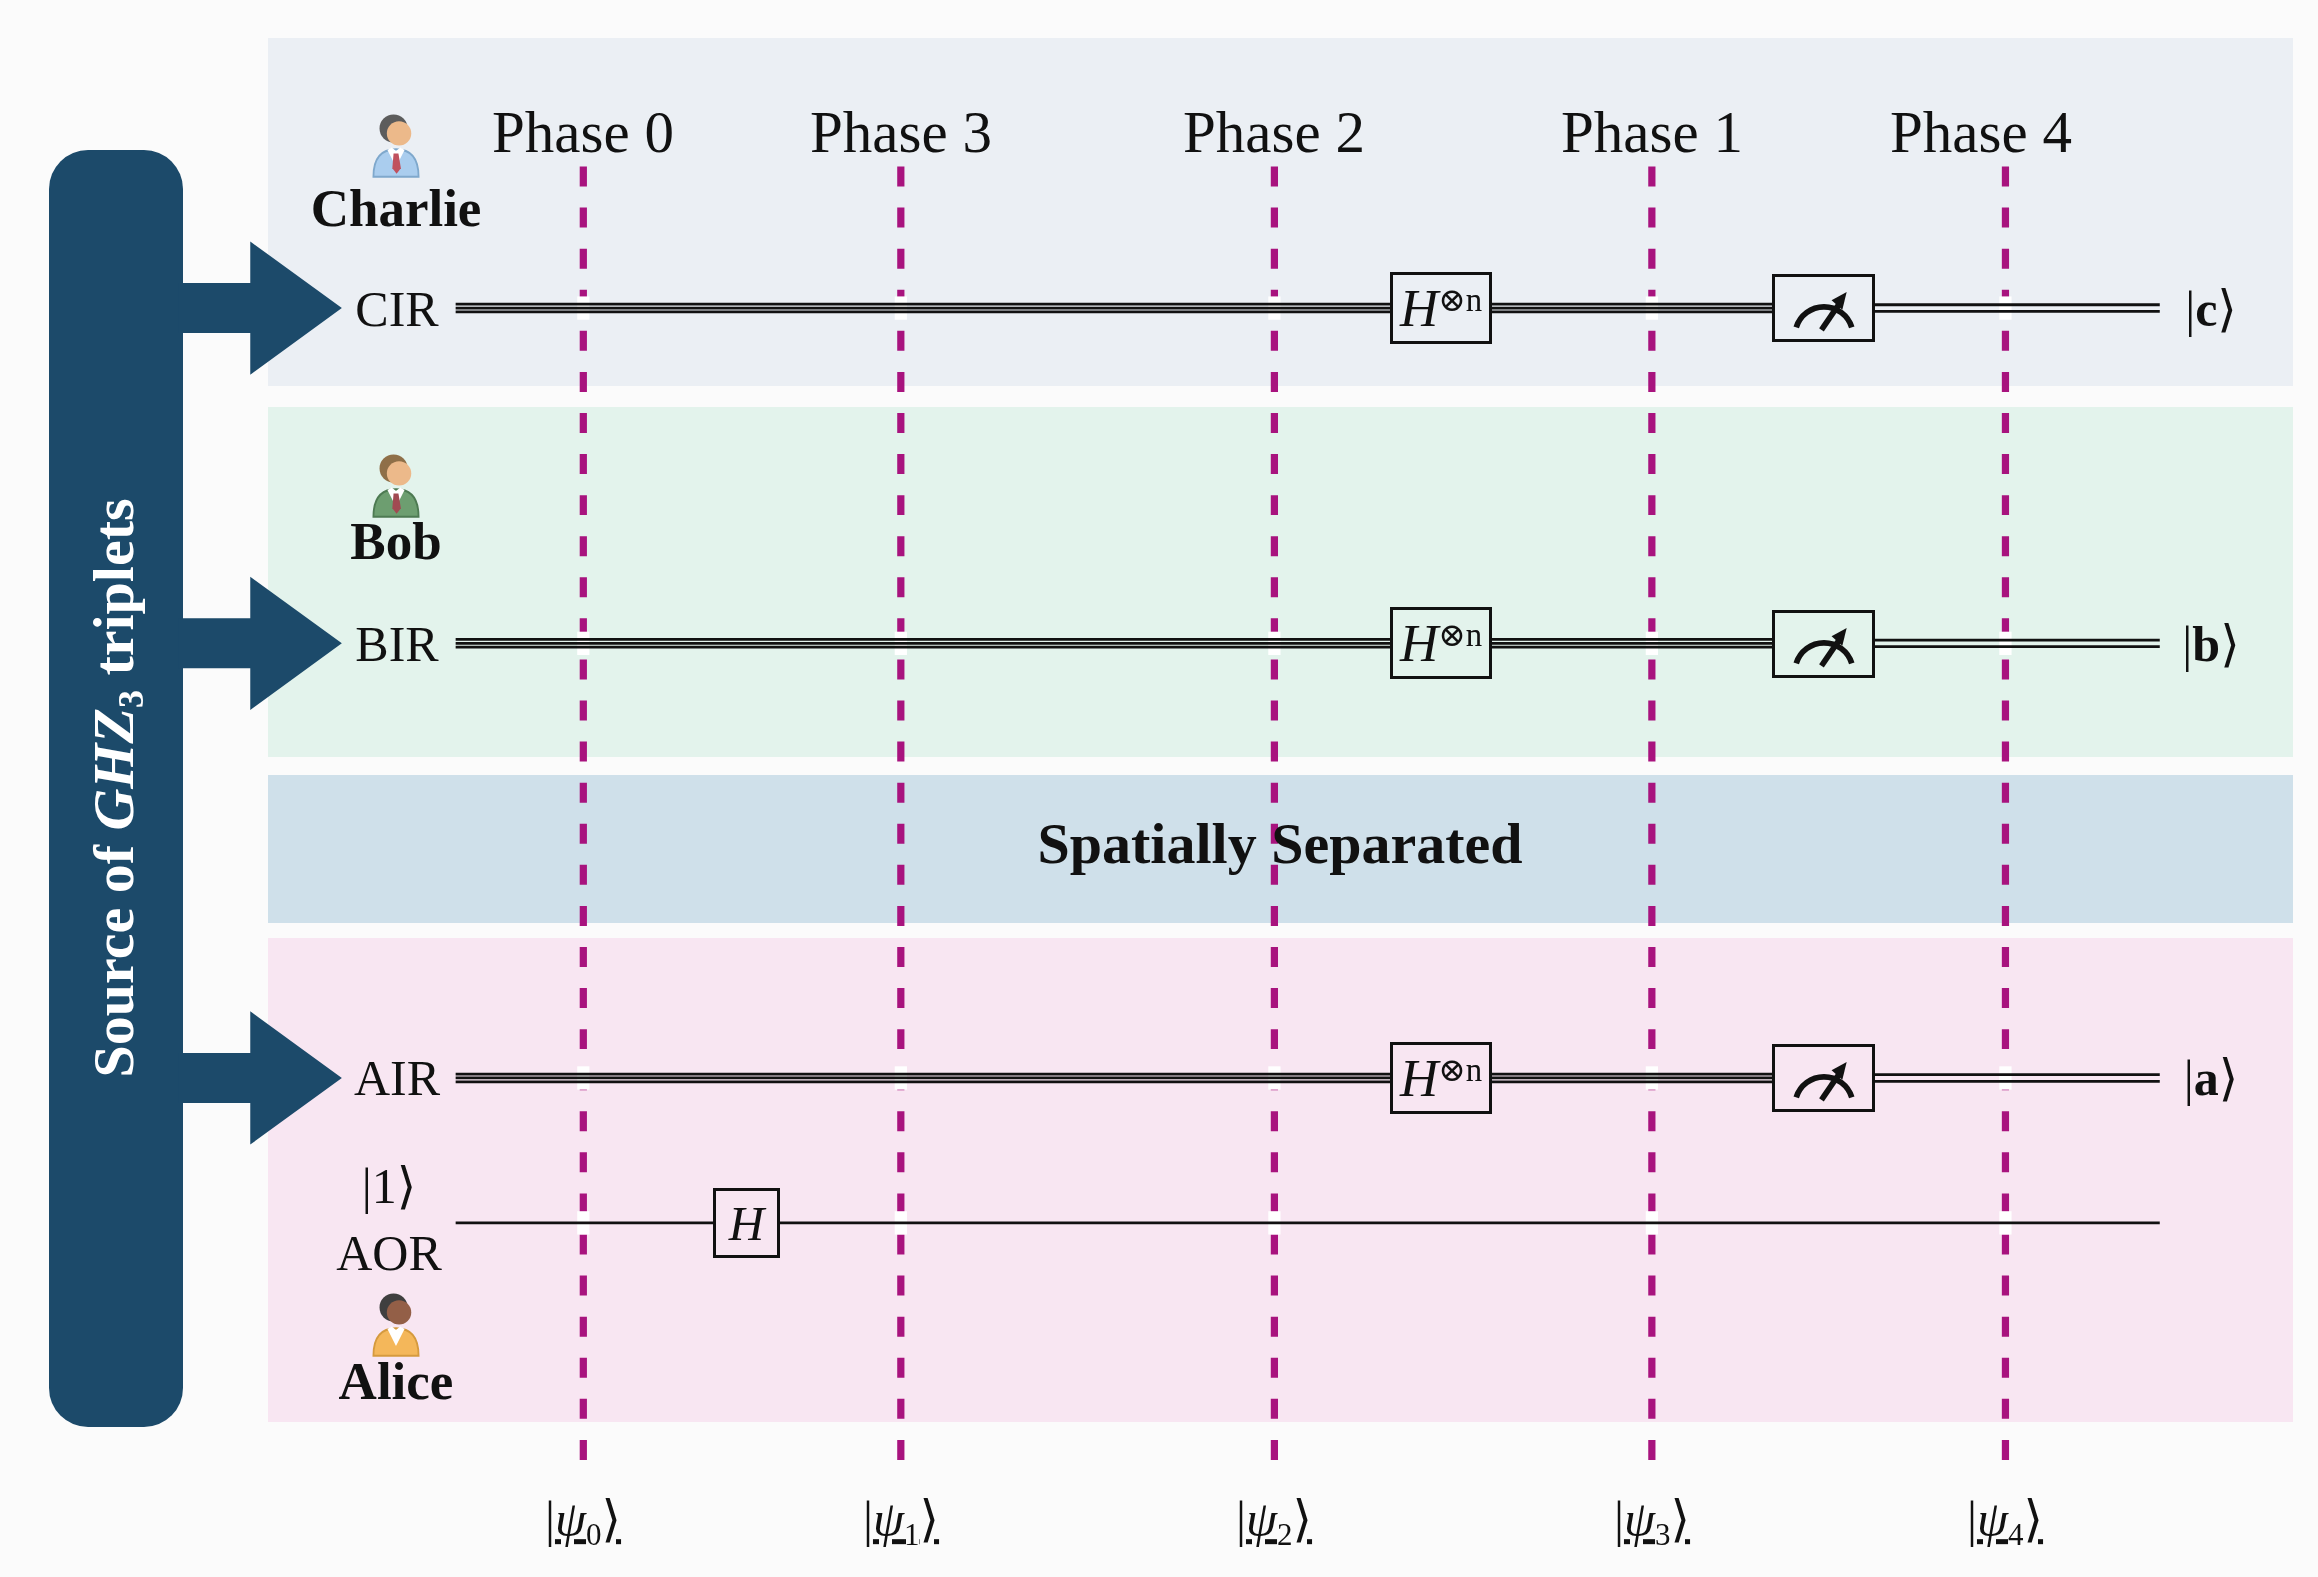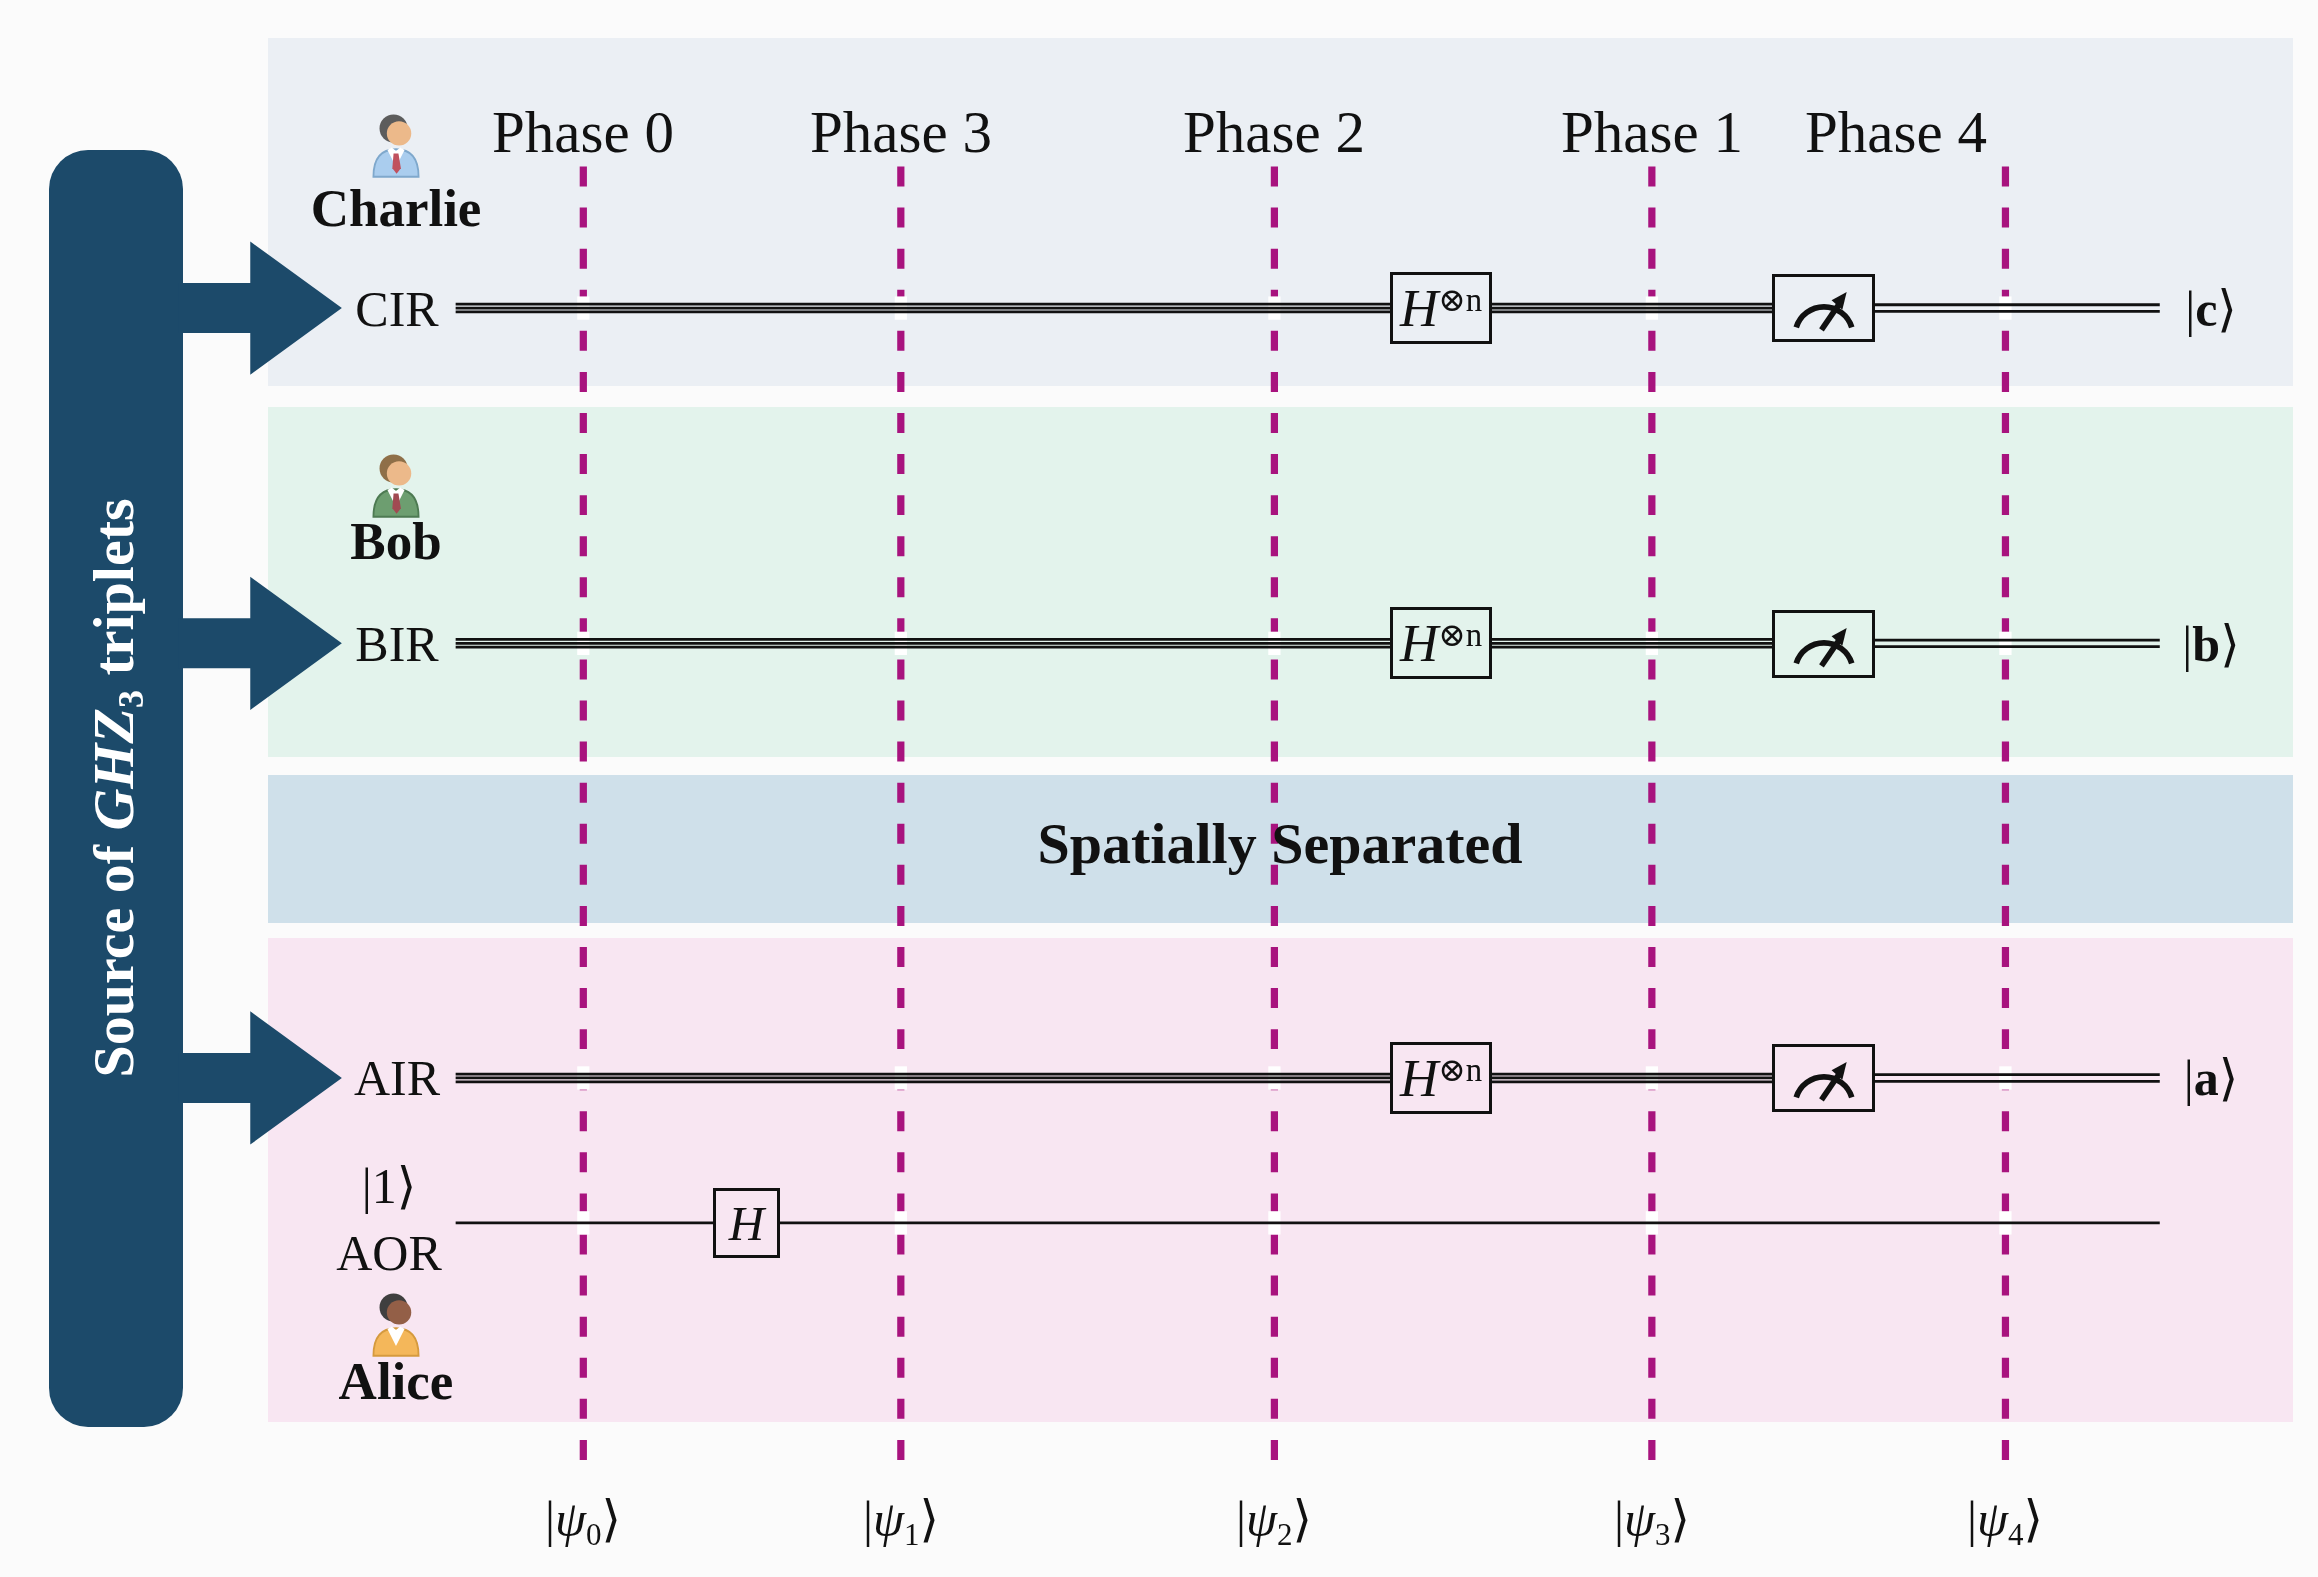--- a/index.html
+++ b/index.html
@@ -28,21 +28,21 @@
   #gfx{position:absolute;left:0;top:0;}
   .dash{stroke:var(--dash);stroke-width:13;stroke-dasharray:36 38;}
   .wq{stroke:var(--ink);stroke-width:5;}
   .blk{fill:#fff;}
   .arrowpoly{fill:var(--navy);}
   .lbl{position:absolute;transform:translate(-50%,-50%);white-space:nowrap;line-height:1;}
   .phase{font-size:59px;}
   .regname{font-size:50px;}
   .pname{font-size:53px;font-weight:bold;}
   .sep{font-size:58px;font-weight:bold;}
-  .state{font-size:50px;}
+  .state{font-size:50px;text-decoration:underline;}
   .ket-val{font-weight:bold;}
   .it{font-style:italic;}
   .psi{font-style:italic;}
   .sub{font-size:0.62em;vertical-align:-0.28em;}
   .sup{font-size:0.62em;vertical-align:0.45em;}
   .subsub{font-size:0.45em;vertical-align:-0.55em;}
   .gate{position:absolute;box-sizing:border-box;border:3.3px solid var(--ink);
         display:flex;align-items:center;justify-content:center;}
   .bg-c{background:var(--band-c);} .bg-b{background:var(--band-b);} .bg-a{background:var(--band-a);}
   .hn{left:1390px;width:102px;height:72px;font-size:53px;}
@@ -138,21 +138,21 @@
       </g>
     <g transform="translate(320,1817)">
         <polygon class="arrowpoly" points="0,80 130,80 130,5 295,125 130,245 130,170 0,170"></polygon>
       </g>
   </svg>
 
   <div class="lbl phase" style="left:583px;top:132px">Phase 0</div>
   <div class="lbl phase" style="left:901px;top:132px">Phase 3</div>
   <div class="lbl phase" style="left:1274px;top:132px">Phase 2</div>
   <div class="lbl phase" style="left:1652px;top:132px">Phase 1</div>
-  <div class="lbl phase" style="left:1896px;top:132px">Phase 4</div>
+  <div class="lbl phase" style="left:1981px;top:132px">Phase 4</div>
 
   <svg class="avatar charlie" style="left:396px;top:145px" viewBox="0 0 100 112">
     <path class="body" stroke-width="3" d="M13 108 C13 75 28 63 50 63 C72 63 87 75 87 108 Z"></path>
     <path class="collar" d="M36 64 L50 92 L64 64 L57 60 L50 66 L43 60 Z"></path>
     <path class="tie" d="M46 70 L54 70 L58 94 L51 103 L44 94 Z"></path>
     <circle class="hair" cx="46" cy="29" r="23"></circle>
     <circle class="face" cx="55" cy="37" r="20"></circle>
   </svg>
   <div class="lbl pname" style="left:396px;top:208px">Charlie</div>
 

